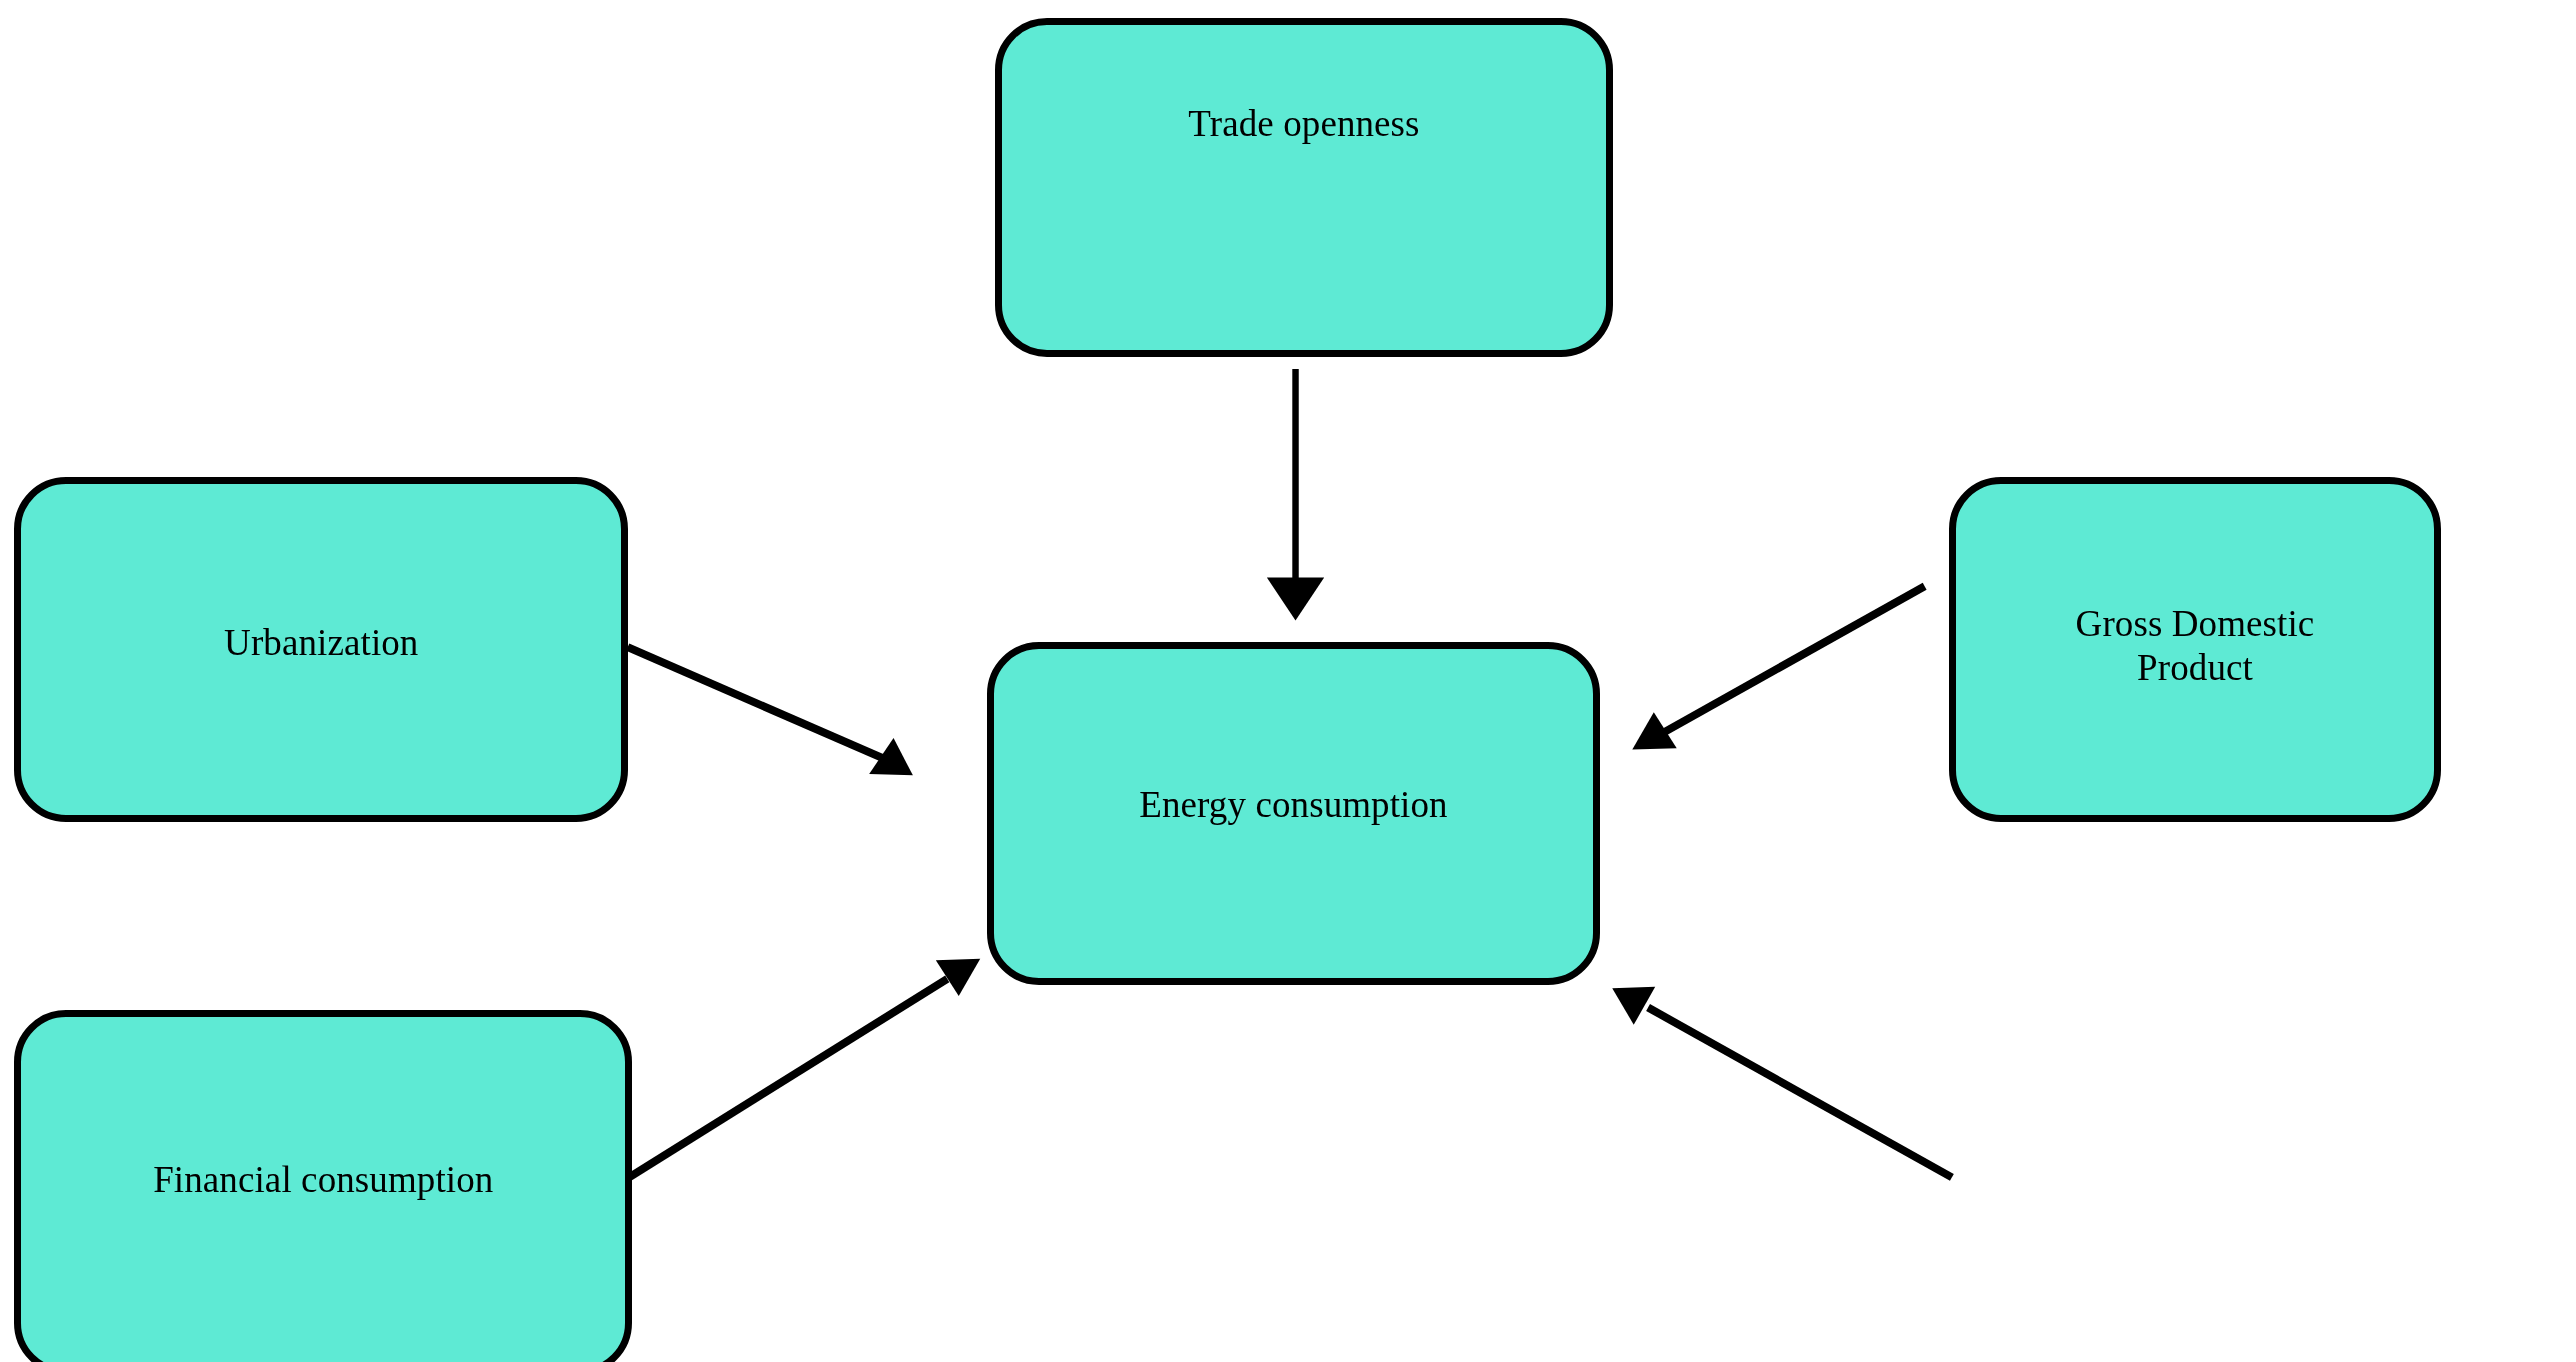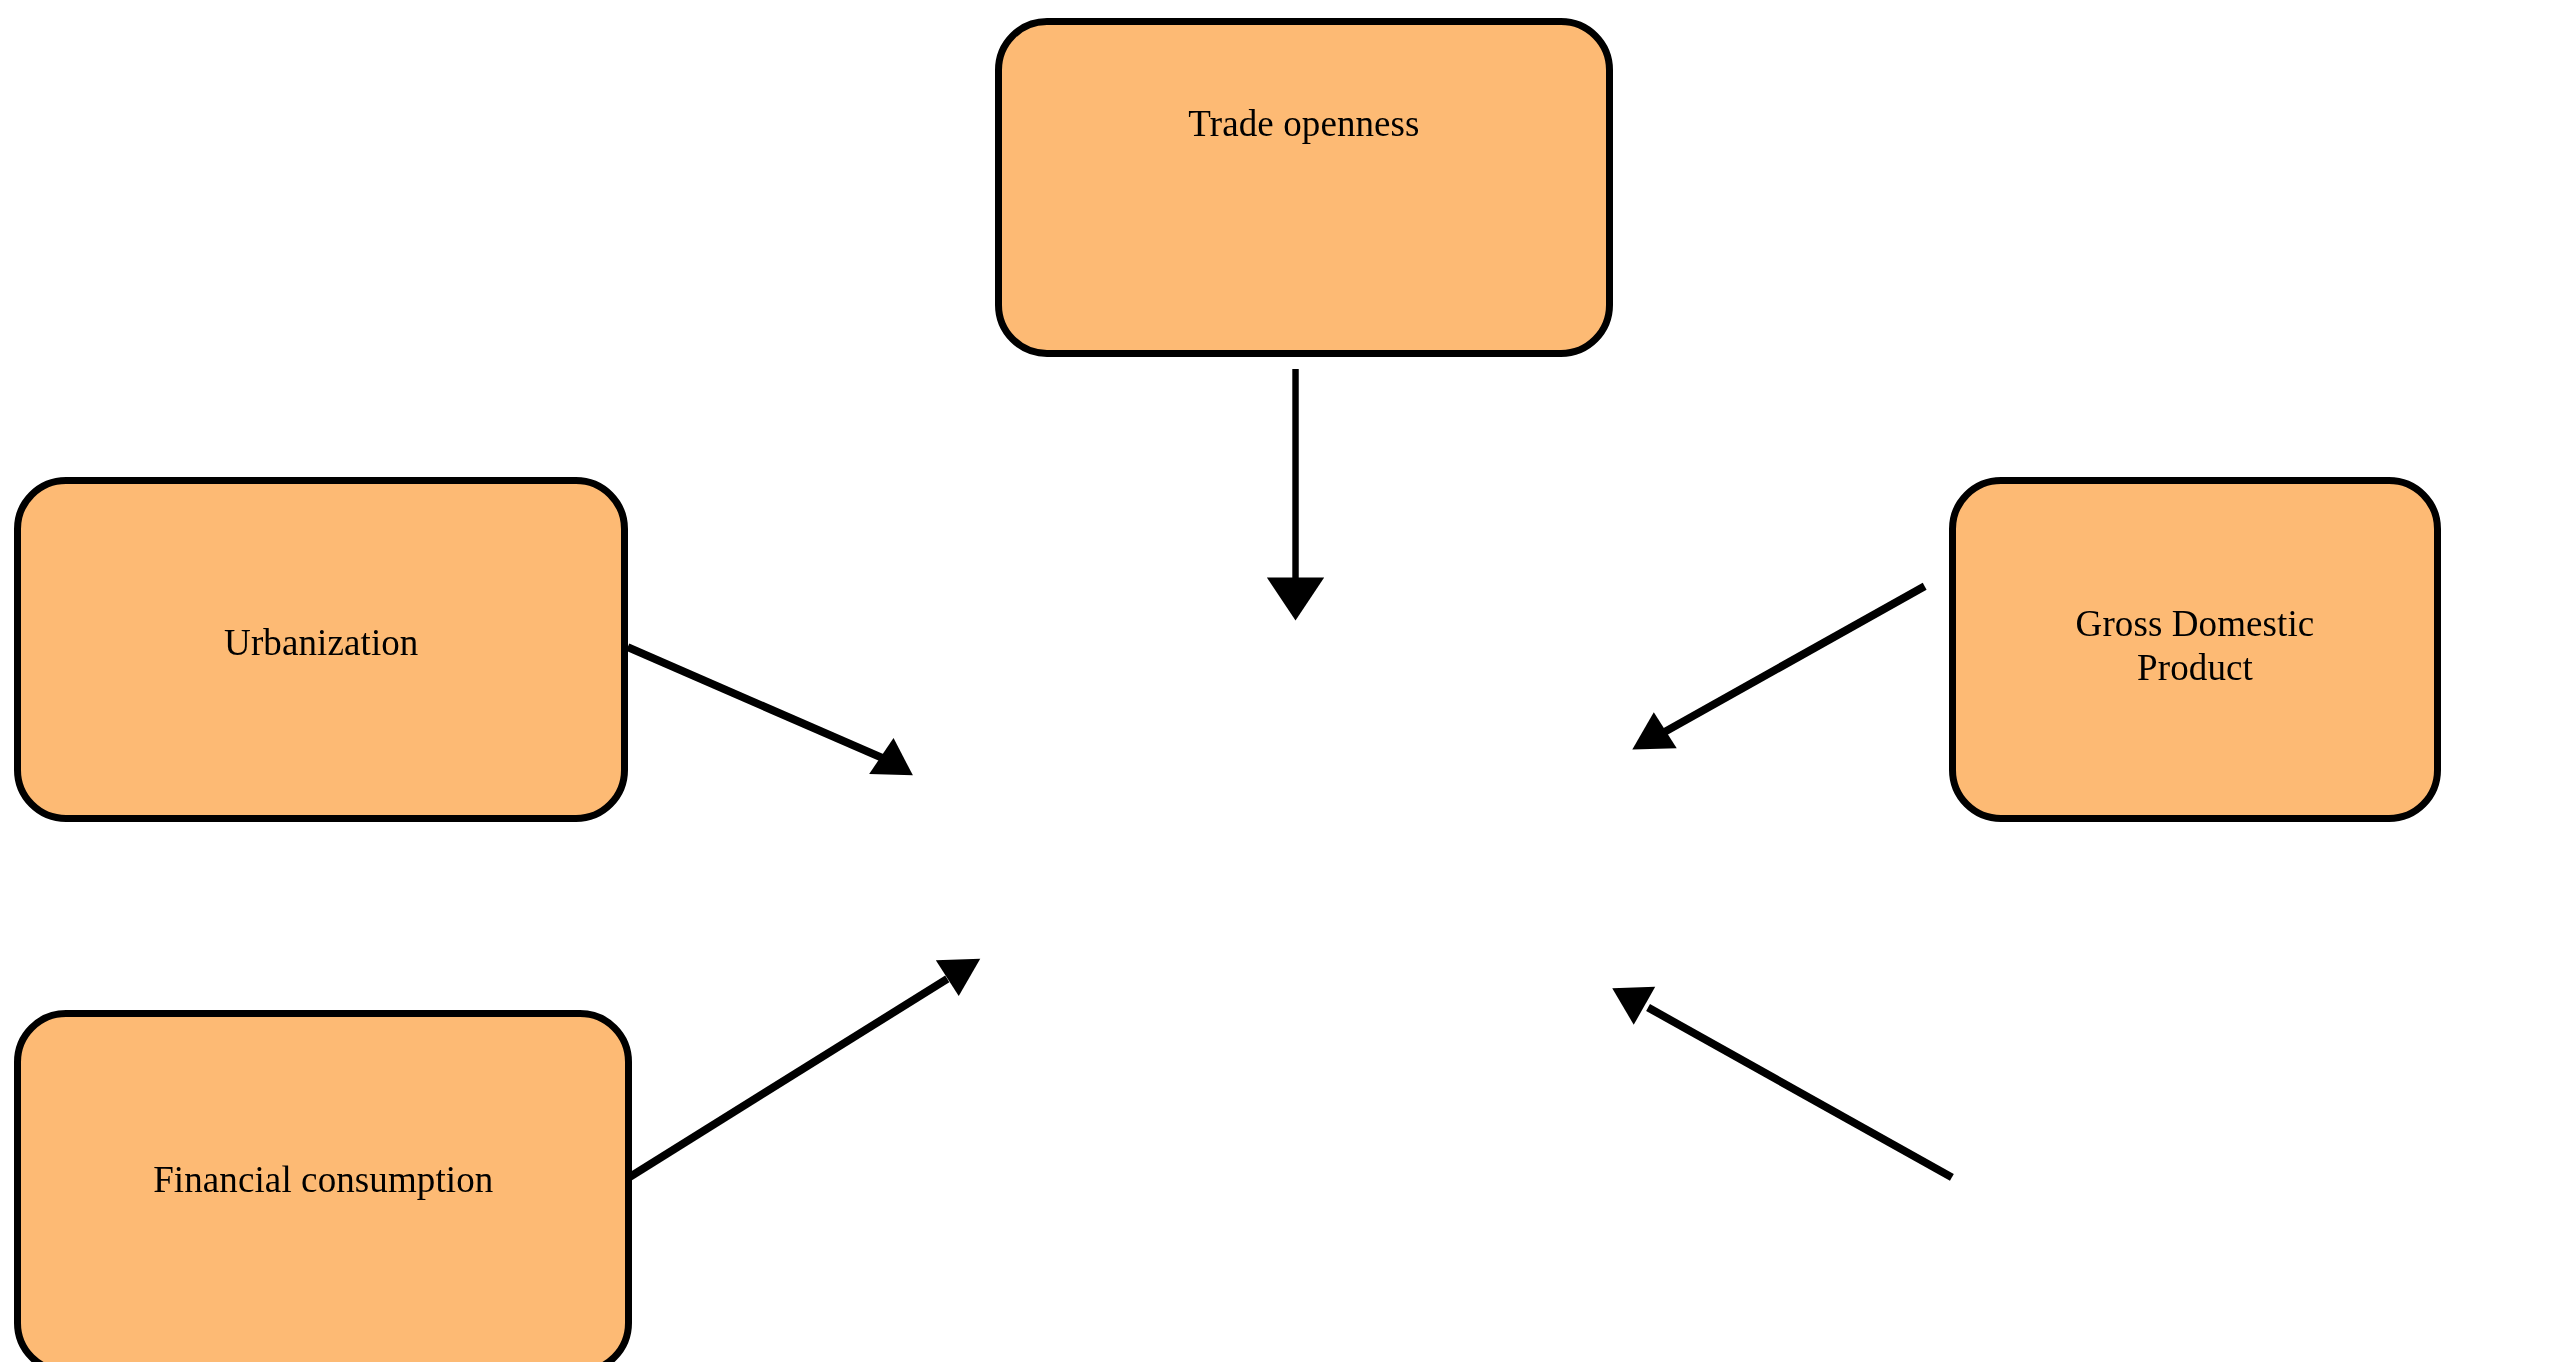--- a/index.html
+++ b/index.html
@@ -12,21 +12,21 @@
     position: relative;
     width: 2576px;
     height: 1363px;
     background: #ffffff;
     overflow: hidden;
     font-family: "Liberation Serif", "DejaVu Serif", serif;
   }
   .node {
     position: absolute;
     box-sizing: border-box;
-    background: #fdba74;
+    background: #5eead4;
     border: 7.2px solid #000000;
     border-radius: 52px;
     display: flex;
     align-items: center;
     justify-content: center;
     z-index: 3;
   }
   .node .label {
     text-align: center;
     color: #000000;
@@ -121,20 +121,23 @@
   </div>
 
   <div class="node" id="node-urbanization">
     <div class="label">Urbanization</div>
   </div>
 
   <div class="node" id="node-financial-development">
     <div class="label">Financial consumption</div>
   </div>
 
+  <div class="node" id="node-energy-consumption">
+    <div class="label">Energy consumption</div>
+  </div>
 
   <div class="node" id="node-gross-domestic-product">
     <div class="label">Gross Domestic
 Product</div>
   </div>
 
 
 </div>
 
 

